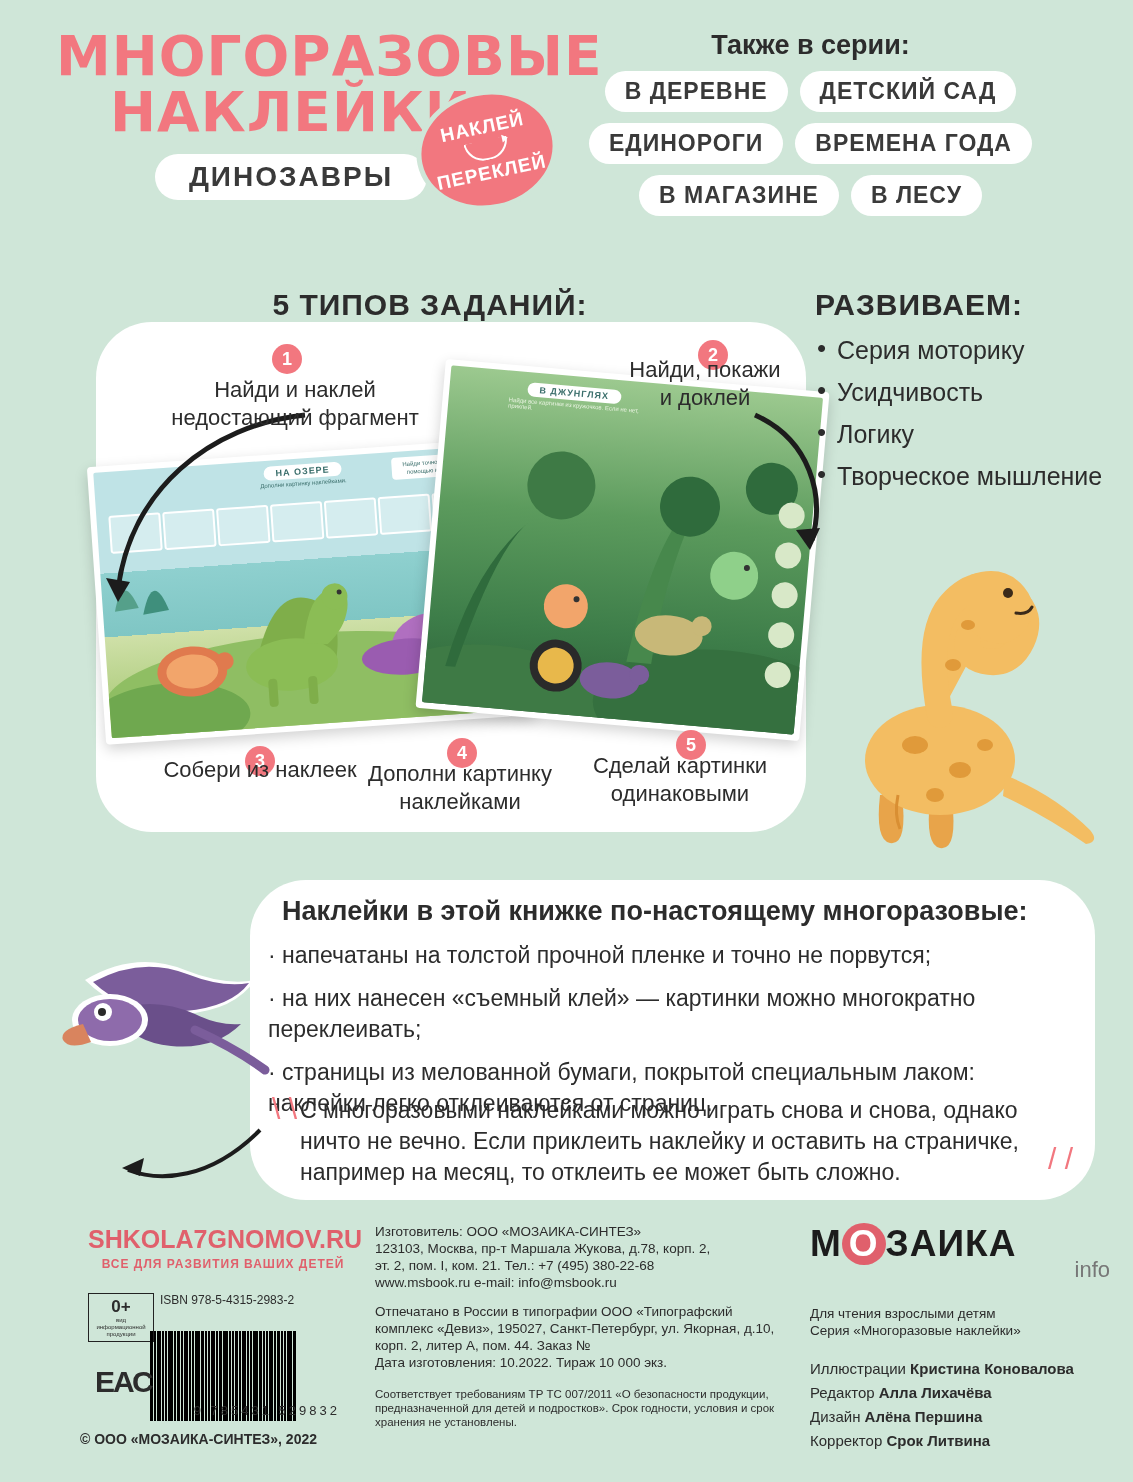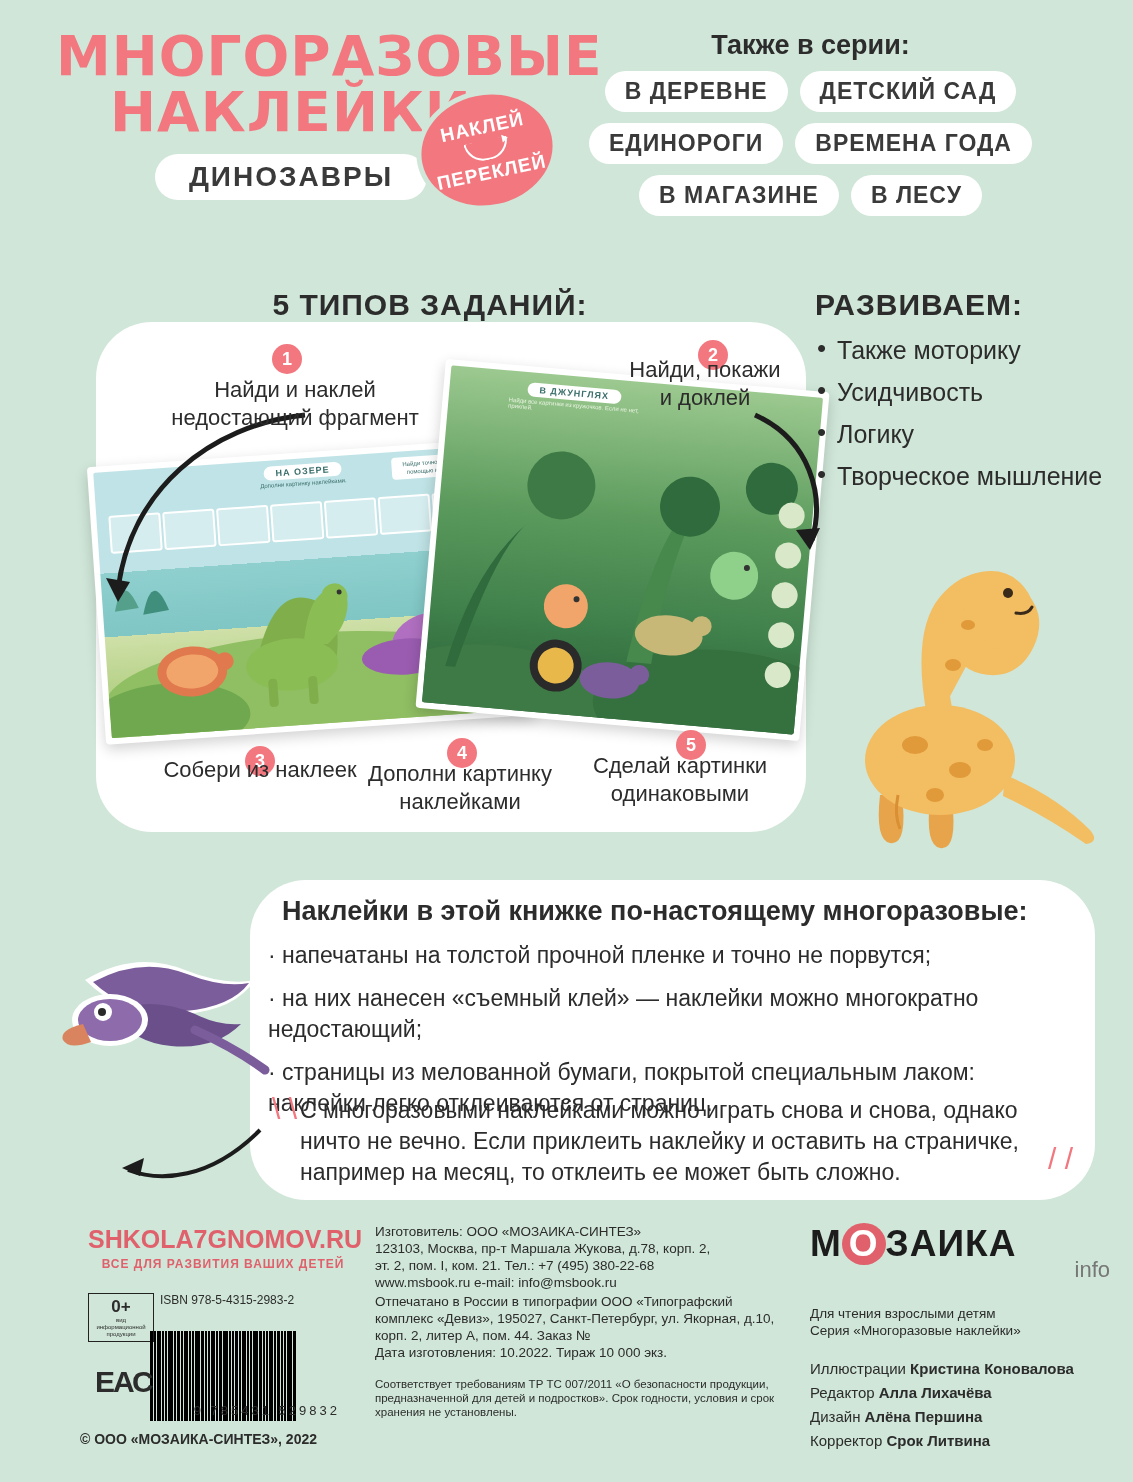--- a/index.html
+++ b/index.html
@@ -137,21 +137,21 @@
   .barcode{position:absolute;left:150px;top:96px;width:190px;height:110px;display:flex;align-items:flex-end;gap:1px;}
   .barcode i{display:block;background:#000;width:2px;height:90px;}
   .barcode-num{position:absolute;left:150px;top:188px;width:190px;font-size:13px;letter-spacing:3px;text-align:right;}
   .eac{position:absolute;left:95px;top:150px;font-size:30px;font-weight:bold;letter-spacing:-2px;}
   .info-mark{position:absolute;left:88px;top:78px;width:60px;text-align:center;border:1px solid #222;padding:3px 2px;}
   .info-mark .zero{font-size:17px;font-weight:bold;}
   .info-mark .txt{font-size:6px;line-height:7px;}
   .copyright{position:absolute;left:80px;top:216px;font-size:14px;font-weight:bold;}
 
   .f-mid{position:absolute;left:375px;top:8px;width:410px;font-size:13.5px;line-height:17px;}
-  .f-mid .gap{margin-top:2px;display:block;}
+  .f-mid .gap{margin-top:12px;display:block;}
   .f-mid .small{font-size:11.5px;line-height:14px;display:block;margin-top:16px;}
 
   .f-right{position:absolute;left:810px;top:8px;width:300px;}
   .logo{font-size:37px;font-weight:bold;letter-spacing:1px;color:#1c1c1c;position:relative;display:inline-block;}
   .logo .hl{background:#e0606c;color:#fff;border-radius:50%;padding:0 7px;display:inline-block;}
   .logo-kids{font-size:22px;color:#777;text-align:right;margin-top:-8px;}
   .f-right .meta{font-size:13.5px;line-height:17px;margin-top:22px;}
   .f-right .credits{font-size:15px;line-height:24px;margin-top:18px;}
   .f-right .credits b{font-weight:bold;}
 </style>
@@ -282,21 +282,21 @@
 
   <div class="badge" style="left:447px;top:738px;">4</div>
   <div class="task-label" style="left:360px;top:760px;width:200px;">Дополни картинку<br>наклейками</div>
 
   <div class="badge" style="left:676px;top:730px;">5</div>
   <div class="task-label" style="left:580px;top:752px;width:200px;">Сделай картинки<br>одинаковыми</div>
 
   <div class="dev">
     <div class="dev-title">РАЗВИВАЕМ:</div>
     <ul>
-      <li>Также моторику</li>
+      <li>Серия моторику</li>
       <li>Усидчивость</li>
       <li>Логику</li>
       <li>Творческое мышление</li>
     </ul>
   </div>
 
   <svg class="dino-right" viewBox="0 0 290 310">
     <path d="M60 250 q-5 45 10 48 q18 3 12 -48z" fill="#e8a44a"></path>
     <path d="M110 255 q-5 45 10 48 q18 3 12 -48z" fill="#e8a44a"></path>
     <ellipse cx="120" cy="215" rx="75" ry="55" fill="#f3bd62"></ellipse>
@@ -313,21 +313,21 @@
       <ellipse cx="133" cy="120" rx="8" ry="6"></ellipse>
       <ellipse cx="148" cy="80" rx="7" ry="5"></ellipse>
     </g>
     <path d="M78 250 q-4 20 2 34" stroke="#d98f33" stroke-width="3" fill="none"></path>
   </svg>
 
   <div class="info-blob"></div>
   <div class="info-title">Наклейки в этой книжке по-настоящему многоразовые:</div>
   <div class="info-list">
     <p>· напечатаны на толстой прочной пленке и точно не порвутся;</p>
-    <p>· на них нанесен «съемный клей» — наклейки можно многократно недостающий;</p>
+    <p>· на них нанесен «съемный клей» — картинки можно многократно переклеивать;</p>
     <p>· страницы из мелованной бумаги, покрытой специальным лаком: наклейки легко отклеиваются от страниц.</p>
   </div>
   <div class="quote-l">\ \</div>
   <div class="quote-r">/ /</div>
   <div class="note">С многоразовыми наклейками можно играть снова и снова, однако ничто не вечно. Если приклеить наклейку и оставить на страничке, например на месяц, то отклеить ее может быть сложно.</div>
 
   <svg class="pterodactyl" viewBox="0 0 230 200">
     <path d="M30 60 q50 -30 100 -10 q40 16 70 10 q-20 30 -70 34 q-60 6 -100 -34z" fill="#fff"></path>
     <path d="M38 62 q48 -26 94 -8 q36 14 62 9 q-18 24 -64 28 q-56 5 -92 -29z" fill="#7b5d9b"></path>
     <path d="M60 90 q40 -14 80 4 q24 12 46 10 q-26 26 -70 22 q-42 -4 -56 -36z" fill="#6a4f8a"></path>

